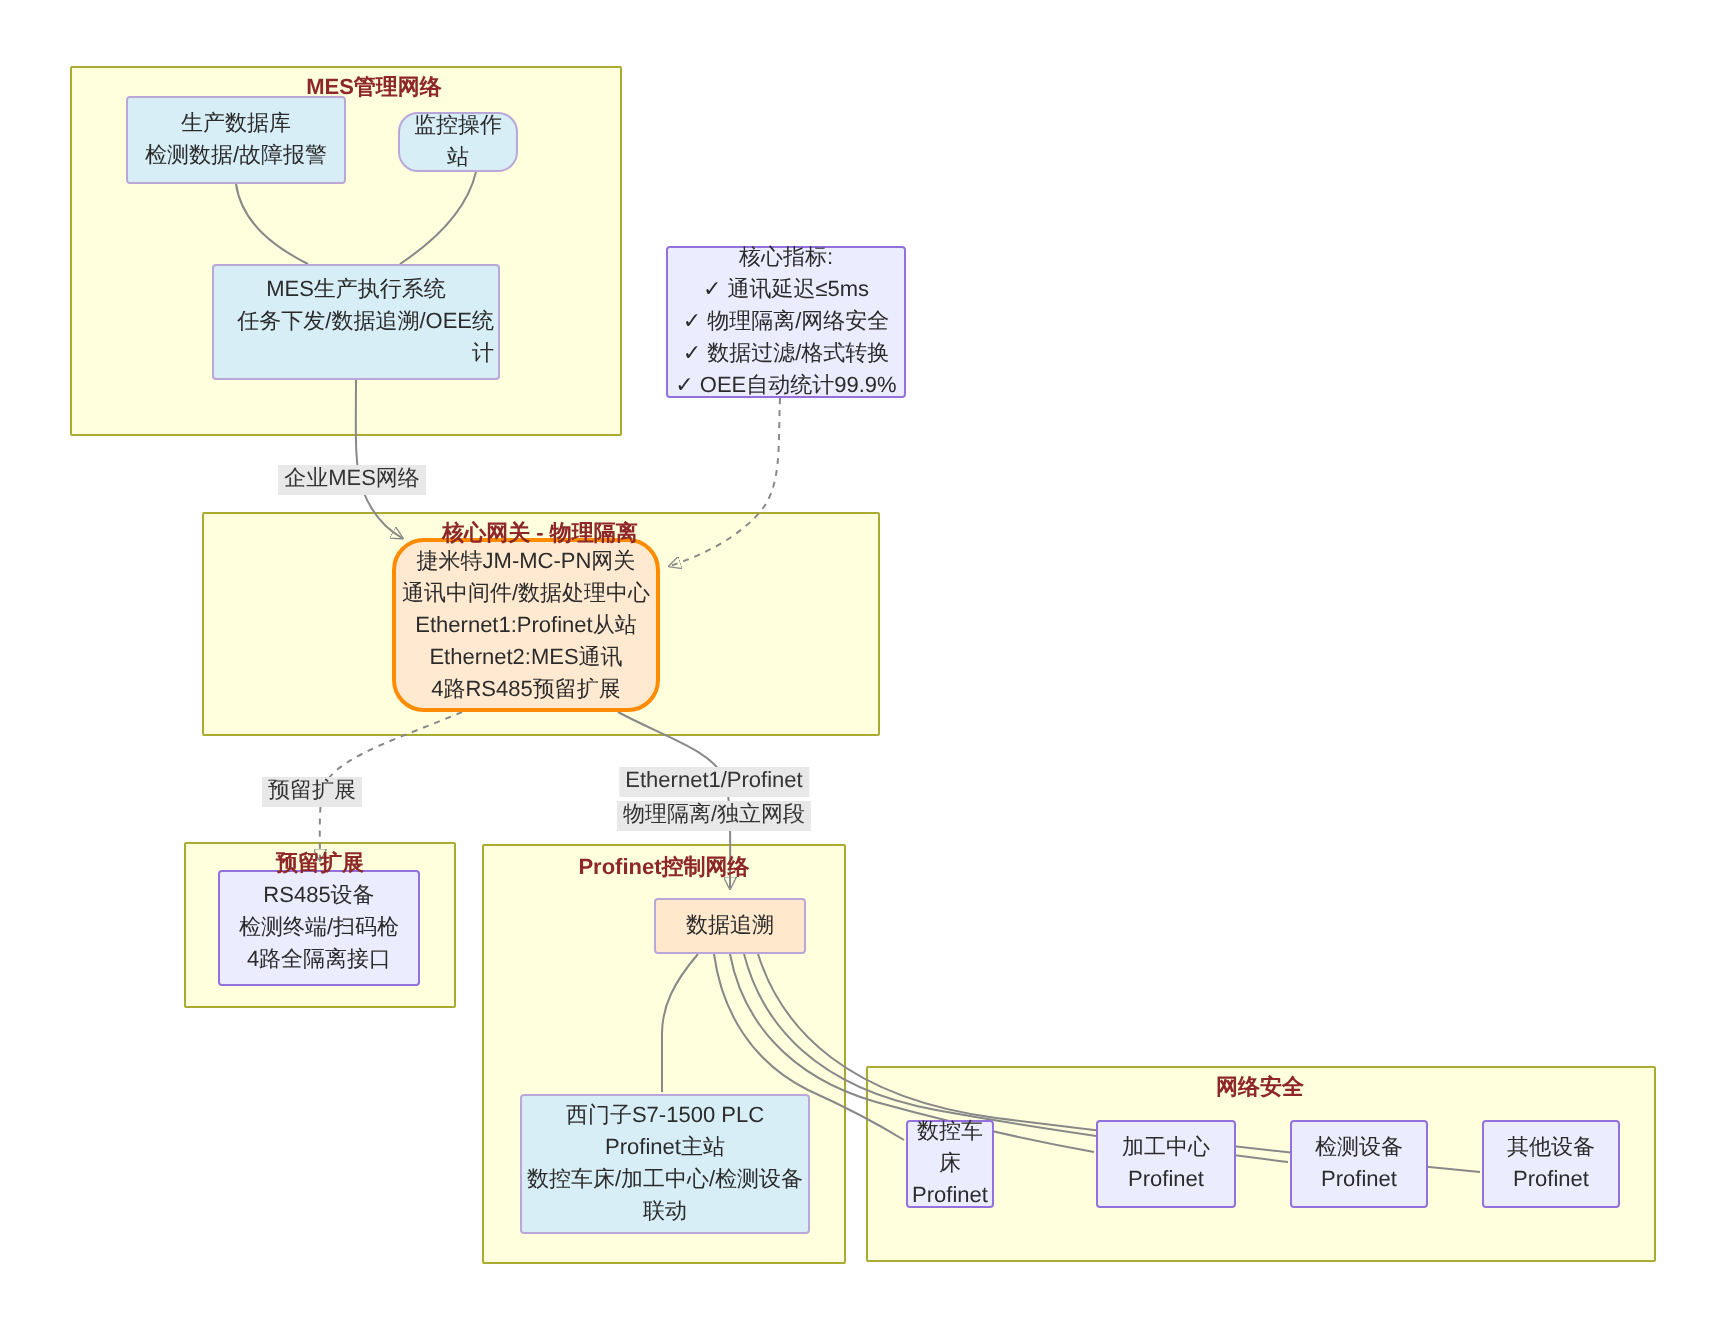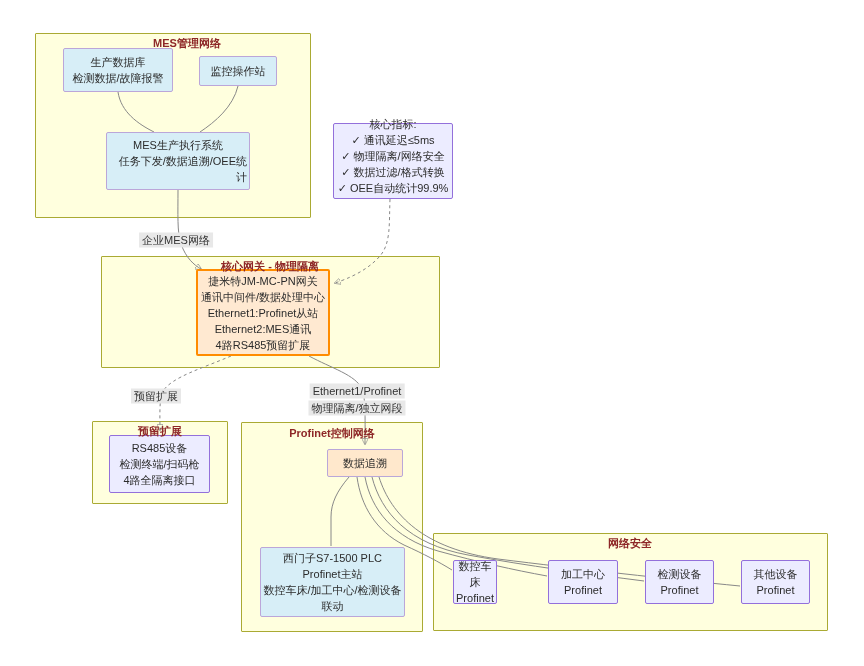--- a/index.html
+++ b/index.html
@@ -29,24 +29,24 @@
   #cl-pn       { left:241px; top:422px; width:182px; height:210px; }
   #cl-field    { left:433px; top:533px; width:395px; height:98px; }
 
   #t-mes   { left:173px; top:36px;padding-left:28px; }
   #t-gw    { left:270px; top:259px; }
   #t-res   { left:160px; top:424px; }
   #t-pn    { left:332px; top:426px; }
   #t-field { left:630px; top:536px; }
 
   #n-proddb  { left:63px;  top:48px;  width:110px; height:44px; }
-  #n-monitor { left:199px; top:56px;  width:78px;  height:30px; }
+  #n-monitor { left:199px; top:56px;  width:60px;  height:30px;border-radius:10px; }
   #n-messys  { left:106px; top:132px; width:144px; height:58px;text-align:right; }
-  #n-metrics { left:333px; top:123px; width:120px; height:76px;justify-content:flex-end; }
-  #n-gateway { left:196px; top:269px; width:134px; height:87px; }
+  #n-metrics { left:333px; top:123px; width:120px; height:76px; }
+  #n-gateway { left:196px; top:269px; width:134px; height:87px;border-radius:16px; }
   #n-rs485   { left:109px; top:435px; width:101px; height:58px; }
   #n-switch  { left:327px; top:449px; width:76px;  height:28px; }
   #n-plc     { left:260px; top:547px; width:145px; height:70px; }
   #n-dev1    { left:453px; top:560px; width:44px;  height:44px; }
   #n-dev2    { left:548px; top:560px; width:70px;  height:44px; }
   #n-dev3    { left:645px; top:560px; width:69px;  height:44px; }
   #n-dev4    { left:741px; top:560px; width:69px;  height:44px; }
 
   #el-mesnet { left:176px; top:240px; }
   #el-res    { left:156px; top:396px; }

